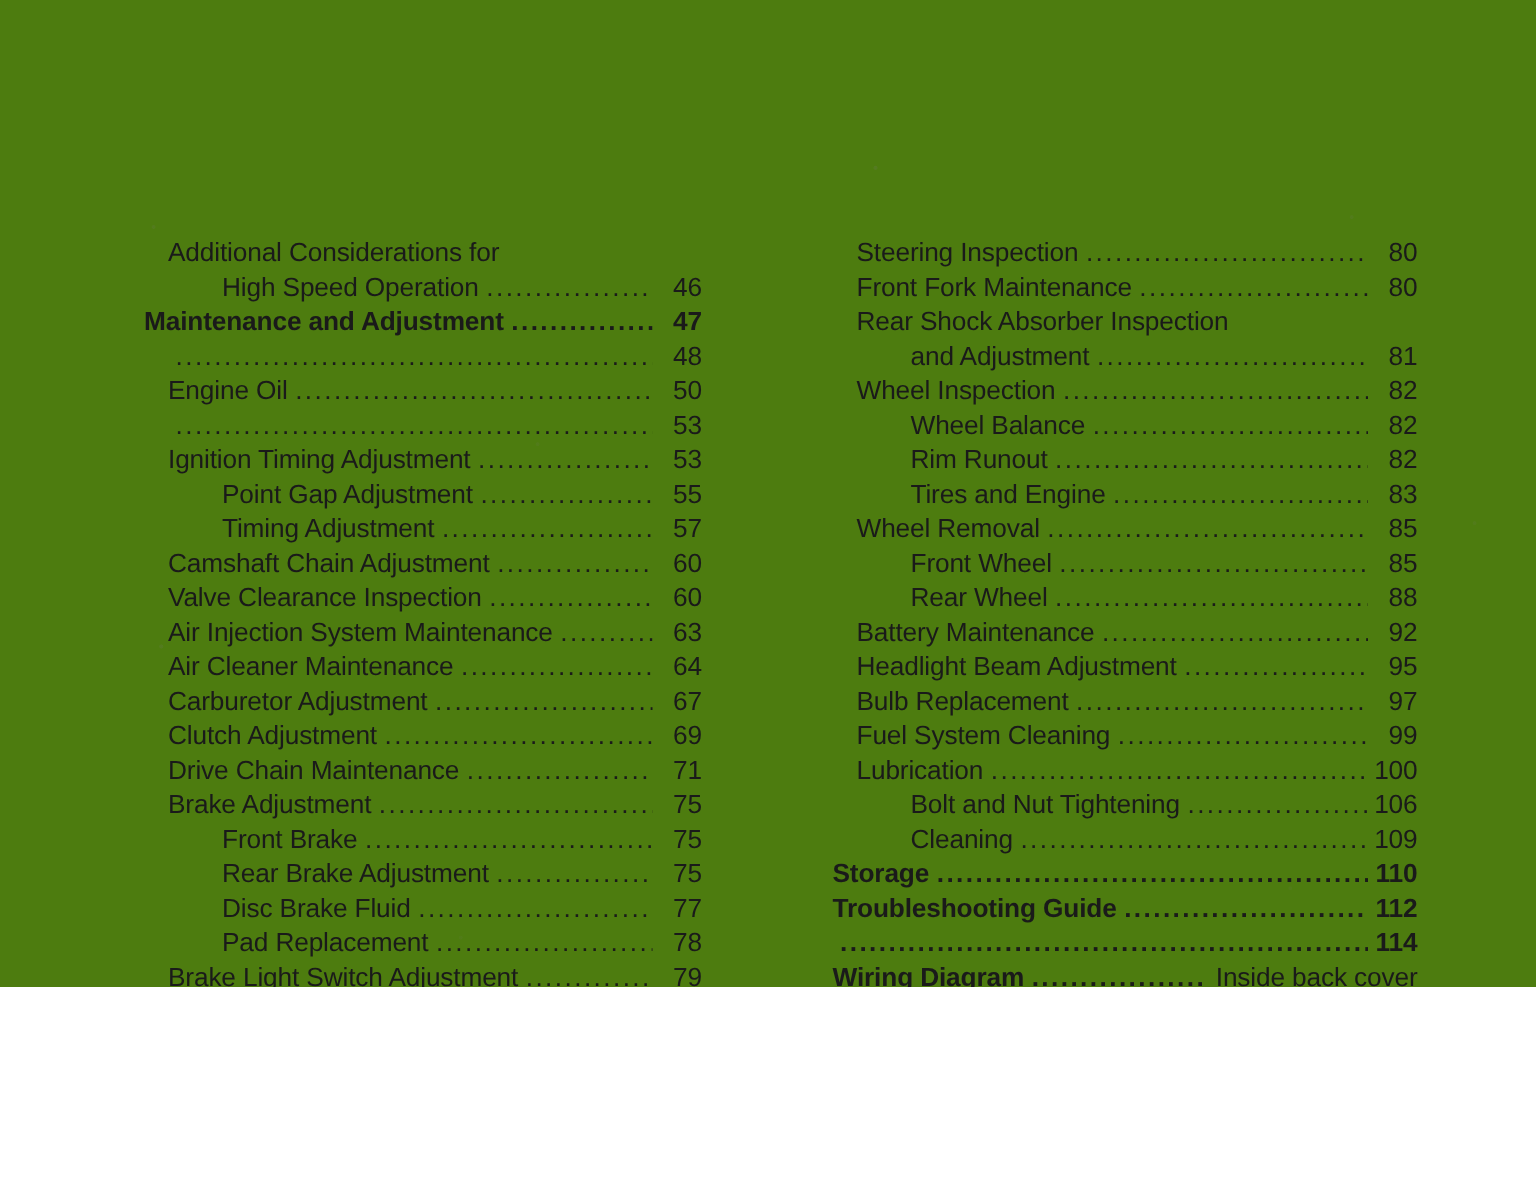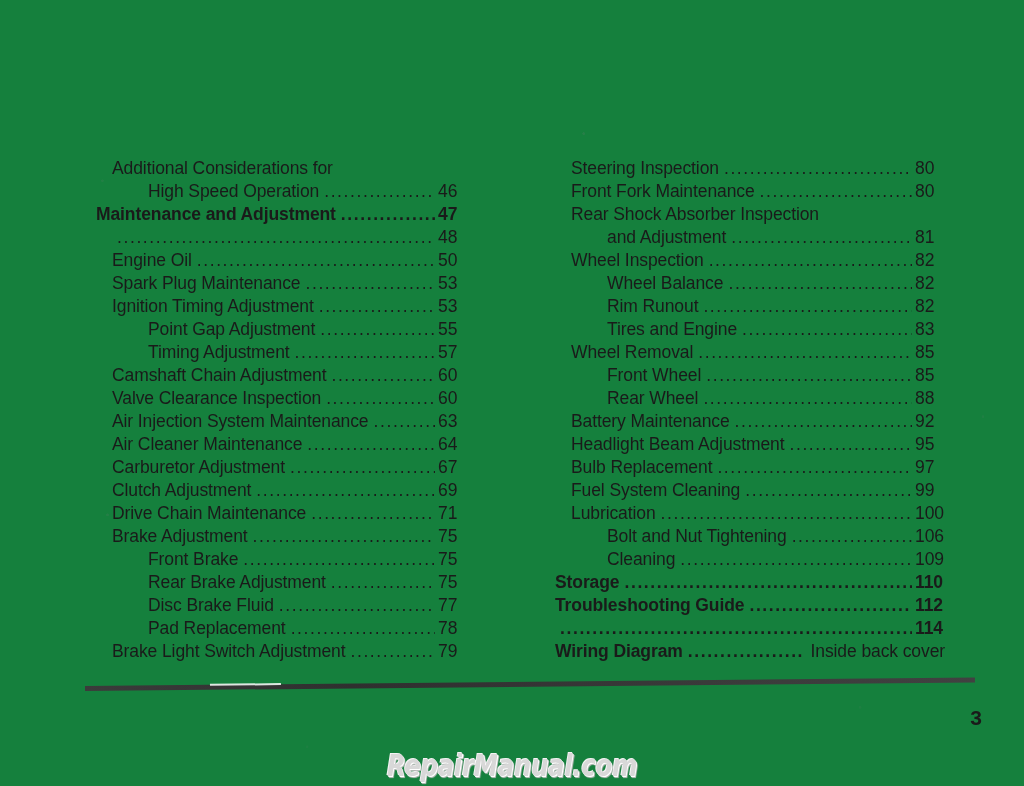--- a/index.html
+++ b/index.html
@@ -3,22 +3,22 @@
 <meta charset="utf-8">
 <style>
   html, body {
     margin: 0;
     padding: 0;
     background: #ffffff;
   }
   .page {
     position: relative;
     width: 1024px;
-    height: 786px;
-    background: #15803d;
+    height: 658px;
+    background: #4d7c0f;
     overflow: hidden;
     font-family: "Liberation Sans", sans-serif;
     color: #1a1a1a;
   }
 
   
   .paper-grain {
     position: absolute;
     inset: 0;
     pointer-events: none;
@@ -69,21 +69,21 @@
     color: #1a1a1a;
   }
   .toc-entry .leader::before {
     content: "........................................................................"
              "........................................................................";
     display: block;
     white-space: nowrap;
   }
   .toc-entry .pageno {
     flex: 0 0 auto;
-    text-align: left;
+    text-align: right;
     min-width: 30px;
   }
 
   
   .lvl-0 { padding-left: 0px;  font-weight: bold; }
   .lvl-1 { padding-left: 16px; }
   .lvl-2 { padding-left: 52px; }
   .toc-entry.no-leader .label  { flex: 1 1 auto; }
 
   
@@ -171,21 +171,20 @@
         <div class="toc-entry lvl-1">
           <span class="leader"></span>
           <span class="pageno">48</span>
         </div>
         <div class="toc-entry lvl-1">
           <span class="label">Engine Oil</span>
           <span class="leader"></span>
           <span class="pageno">50</span>
         </div>
         <div class="toc-entry lvl-1">
-          <span class="label">Spark Plug Maintenance</span>
           <span class="leader"></span>
           <span class="pageno">53</span>
         </div>
         <div class="toc-entry lvl-1">
           <span class="label">Ignition Timing Adjustment</span>
           <span class="leader"></span>
           <span class="pageno">53</span>
         </div>
         <div class="toc-entry lvl-2">
           <span class="label">Point Gap Adjustment</span>

